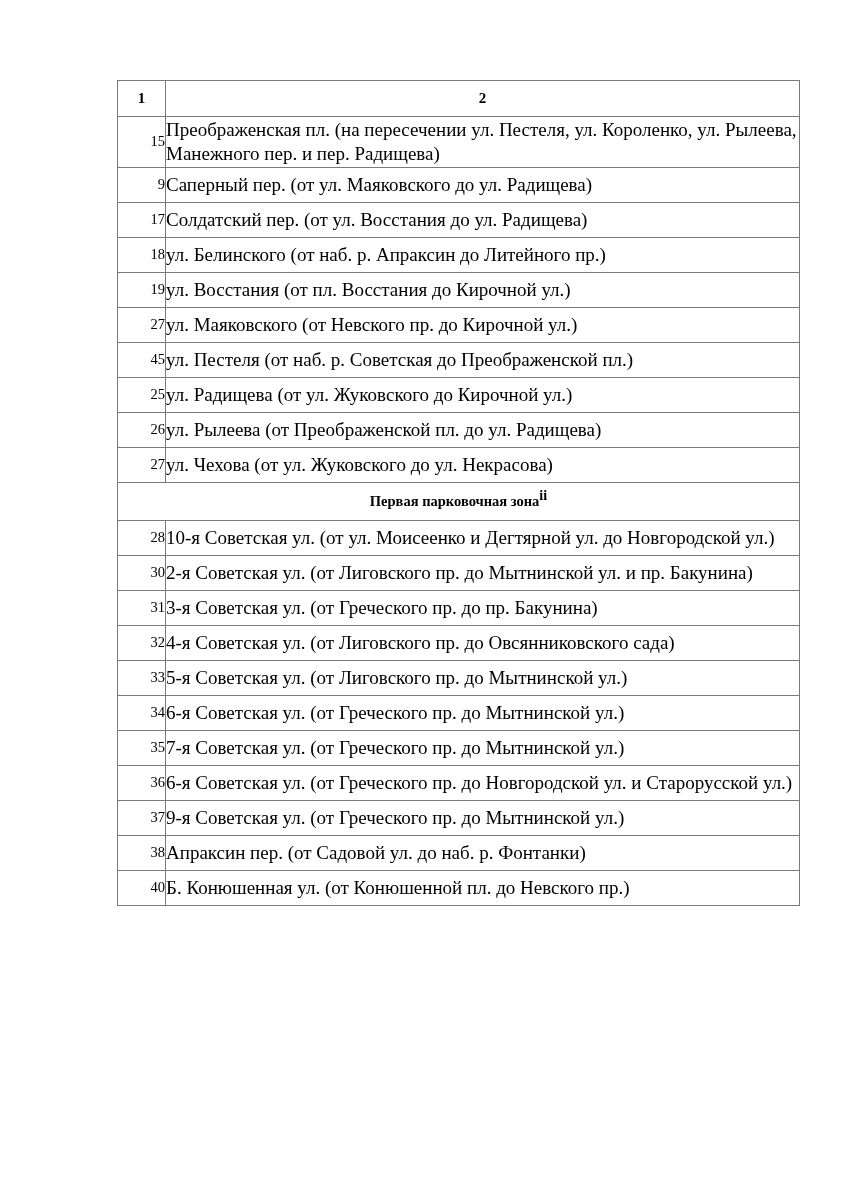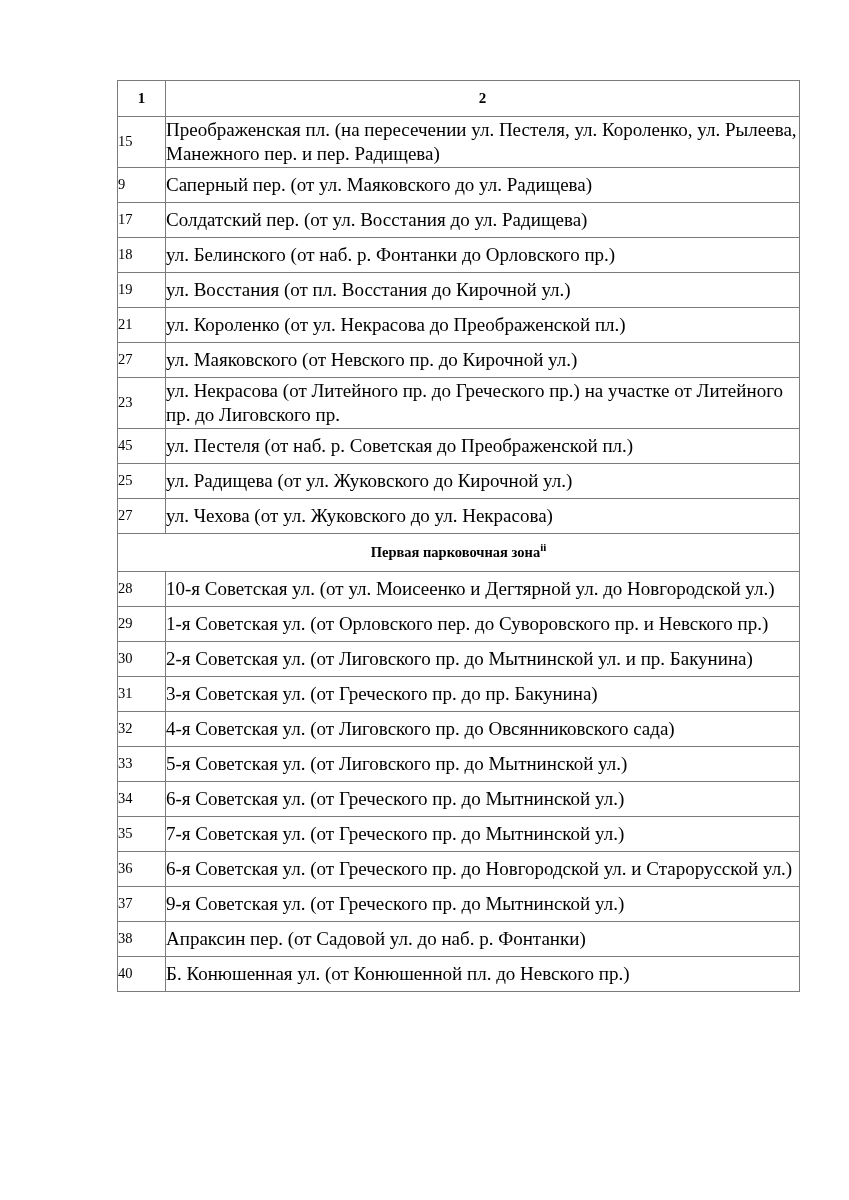--- a/index.html
+++ b/index.html
@@ -53,21 +53,21 @@
   .hdr-cell {
     height: 35px;
     text-align: center;
     font-weight: bold;
     font-size: 15px;
     line-height: 1.1;
   }
 
   
   .num-cell {
-    text-align: left;
+    text-align: right;
     font-size: 14.5px;
     line-height: 1.2;
     padding: 2px 0;
   }
 
   
   .name-cell {
     text-align: left;
     font-size: 19px;
     line-height: 1.28;
@@ -79,21 +79,21 @@
 
   
   .zone-cell {
     height: 37px;
     text-align: center;
     font-weight: bold;
     font-size: 14.5px;
     line-height: 1.2;
   }
   .zone-cell sup {
-    font-size: 11px;
+    font-size: 14px;
     font-weight: bold;
     vertical-align: super;
     line-height: 0;
   }
 </style>
 </head>
 <body>
 
 <div class="page">
   <div class="table-wrap">
@@ -116,60 +116,52 @@
           <tr class="row-single">
             <td class="num-cell">9</td>
             <td class="name-cell">Саперный пер. (от ул. Маяковского до ул. Радищева)</td>
           </tr>
           <tr class="row-single">
             <td class="num-cell">17</td>
             <td class="name-cell">Солдатский пер. (от ул. Восстания до ул. Радищева)</td>
           </tr>
           <tr class="row-single">
             <td class="num-cell">18</td>
-            <td class="name-cell">ул. Белинского (от наб. р. Фонтанки до Орловского пр.)</td>
+            <td class="name-cell">ул. Белинского (от наб. р. Апраксин до Литейного пр.)</td>
           </tr>
           <tr class="row-single">
             <td class="num-cell">19</td>
             <td class="name-cell">ул. Восстания (от пл. Восстания до Кирочной ул.)</td>
           </tr>
           <tr class="row-single">
-            <td class="num-cell">21</td>
-            <td class="name-cell">ул. Короленко (от ул. Некрасова до Преображенской пл.)</td>
-          </tr>
-          <tr class="row-single">
             <td class="num-cell">27</td>
             <td class="name-cell">ул. Маяковского (от Невского пр. до Кирочной ул.)</td>
           </tr>
-          <tr class="row-double">
-            <td class="num-cell">23</td>
-            <td class="name-cell">ул. Некрасова (от Литейного пр. до Греческого пр.) на участке от Литейного пр. до Лиговского пр.</td>
-          </tr>
           <tr class="row-single">
             <td class="num-cell">45</td>
             <td class="name-cell">ул. Пестеля (от наб. р. Советская до Преображенской пл.)</td>
           </tr>
           <tr class="row-single">
             <td class="num-cell">25</td>
             <td class="name-cell">ул. Радищева (от ул. Жуковского до Кирочной ул.)</td>
           </tr>
           <tr class="row-single">
+            <td class="num-cell">26</td>
+            <td class="name-cell">ул. Рылеева (от Преображенской пл. до ул. Радищева)</td>
+          </tr>
+          <tr class="row-single">
             <td class="num-cell">27</td>
             <td class="name-cell">ул. Чехова (от ул. Жуковского до ул. Некрасова)</td>
           </tr>
           <tr>
             <td class="zone-cell" colspan="2"><span>Первая парковочная зона</span><sup>ii</sup></td>
           </tr>
           <tr class="row-single">
             <td class="num-cell">28</td>
             <td class="name-cell">10-я Советская ул. (от ул. Моисеенко и Дегтярной ул. до Новгородской ул.)</td>
-          </tr>
-          <tr class="row-single">
-            <td class="num-cell">29</td>
-            <td class="name-cell">1-я Советская ул. (от Орловского пер. до Суворовского пр. и Невского пр.)</td>
           </tr>
           <tr class="row-single">
             <td class="num-cell">30</td>
             <td class="name-cell">2-я Советская ул. (от Лиговского пр. до Мытнинской ул. и пр. Бакунина)</td>
           </tr>
           <tr class="row-single">
             <td class="num-cell">31</td>
             <td class="name-cell">3-я Советская ул. (от Греческого пр. до пр. Бакунина)</td>
           </tr>
           <tr class="row-single">

